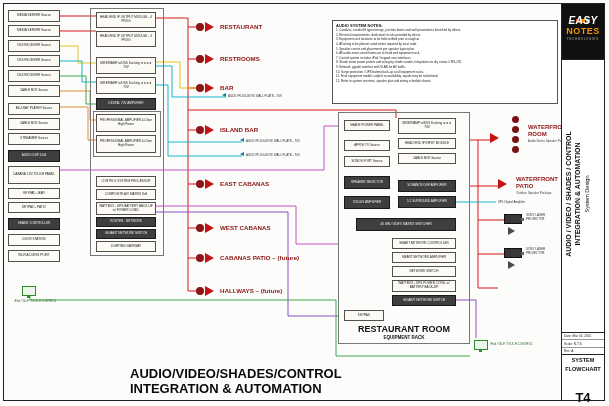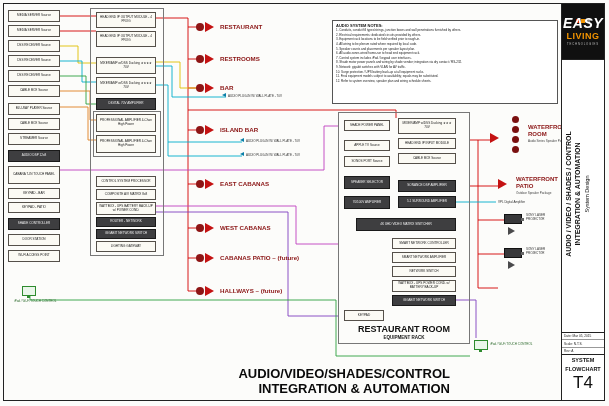--- a/index.html
+++ b/index.html
@@ -24,39 +24,39 @@
   .dot{width:7px;height:7px;border-radius:50%;background:#7a1010;}
   .wf-label{font-size:6px;font-weight:bold;color:#8a1414;line-height:1.1;}
   .wf-sub{font-size:3px;color:#444;width:42px;line-height:1.25;white-space:normal;}
   .proj{width:16px;height:8px;background:#38383a;border:0.5px solid #111;}
   .proj::after{content:"";position:absolute;right:-3px;top:2.5px;width:3px;height:3px;background:#666;}
   .plabel{font-size:3px;color:#333;width:34px;line-height:1.25;white-space:normal;}
   .horn{width:0;height:0;border-top:4px solid transparent;border-bottom:4px solid transparent;border-left:7px solid #4a4a4c;}
   .notes{position:absolute;left:332px;top:20px;width:226px;height:84px;border:0.8px solid #555;background:#fff;z-index:2;padding:2px 3px;box-sizing:border-box;overflow:hidden;}
   .notes-title{font-size:4px;font-weight:bold;color:#111;}
   .note-line{font-size:3px;line-height:1.55;color:#222;white-space:nowrap;overflow:hidden;}
-  .main-title{position:absolute;left:130px;top:366px;width:320px;text-align:right;z-index:2;font-weight:bold;color:#0a0a0a;}
+  .main-title{position:absolute;left:130px;top:366px;width:320px;text-align:left;z-index:2;font-weight:bold;color:#0a0a0a;}
   .main-title div{font-size:13px;line-height:1.18;}
   .wf-rack-label{position:absolute;left:340px;top:324px;width:128px;text-align:center;font-weight:bold;font-size:9px;color:#111;z-index:3;}
   .wf-rack-sub{position:absolute;left:340px;top:335px;width:128px;text-align:center;font-weight:bold;font-size:4.5px;color:#111;z-index:3;}
   .tb{position:absolute;left:561px;top:3px;width:44px;height:398px;border:1.5px solid #222;box-sizing:border-box;background:#fff;z-index:4;}
   .tb-logo{position:absolute;left:0;top:0;width:100%;height:56px;background:#101010;color:#fff;text-align:center;border-bottom:1px solid #222;box-sizing:border-box;}
   .tb-logo .mark{margin-top:5px;height:4px;}
   .tb-logo .mark span{display:inline-block;width:4px;height:4px;margin:0 0.5px;}
-  .logo-easy{font-size:14px;font-weight:bold;font-style:italic;color:#fff;letter-spacing:0.5px;margin-top:2px;}
+  .logo-easy{font-size:10px;font-weight:bold;font-style:italic;color:#fff;letter-spacing:0.5px;margin-top:2px;}
   .logo-living{font-size:9px;font-weight:bold;color:#f29400;letter-spacing:0.5px;}
   .logo-tech{font-size:2.8px;color:#bbb;letter-spacing:0.8px;margin-top:1px;}
   .tb-vert{position:absolute;left:-104px;top:172px;width:250px;height:36px;transform:rotate(-90deg);text-align:center;color:#111;}
   .tv-b{font-size:7px;font-weight:bold;line-height:1.25;}
   .tv-s{font-size:5.5px;margin-top:1px;}
   #tb-info{position:absolute;left:0;top:328px;width:100%;border-top:1px solid #222;box-sizing:border-box;}
   #tb-info .row{font-size:3.2px;padding:1.2px 2px;border-bottom:0.5px solid #999;color:#222;}
   .tb-sheet{position:absolute;left:0;top:350px;width:100%;text-align:center;border-top:1px solid #222;box-sizing:border-box;color:#111;}
   .sheet-t{font-size:5.5px;font-weight:bold;line-height:1.25;margin-top:2px;}
-  .sheet-n{font-size:17px;font-weight:normal;margin-top:0;}
+  .sheet-n{font-size:13px;font-weight:bold;margin-top:17px;}
 </style>
 </head>
 <body>
 
 <div class="page">
   <div class="frame"></div>
 
   <svg id="wires" width="609" height="406">
       <polyline points="60,16 96,16" fill="none" stroke="#d40000" stroke-width="0.9"></polyline>
       <polyline points="60,31 96,31" fill="none" stroke="#d40000" stroke-width="0.9"></polyline>
@@ -226,21 +226,21 @@
     <div>AUDIO/VIDEO/SHADES/CONTROL</div>
     <div>INTEGRATION &amp; AUTOMATION</div>
   </div>
 
   <div class="tb">
     <div class="tb-logo">
       <div class="mark">
         <span style="background:#e03000"></span><span style="background:#f29400"></span><span style="background:#888"></span>
       </div>
       <div class="logo-easy">EASY</div>
-      <div class="logo-living">LIVING</div>
+      <div class="logo-living">NOTES</div>
       <div class="logo-tech">TECHNOLOGIES</div>
     </div>
     <div class="tb-vert">
       <div class="tv-b">AUDIO / VIDEO / SHADES / CONTROL</div>
       <div class="tv-b">INTEGRATION &amp; AUTOMATION</div>
       <div class="tv-s">System Design</div>
     </div>
     <div id="tb-info">
         <div class="row">Date: Mar 05, 2015</div>
         <div class="row">Scale: N.T.S.</div>

